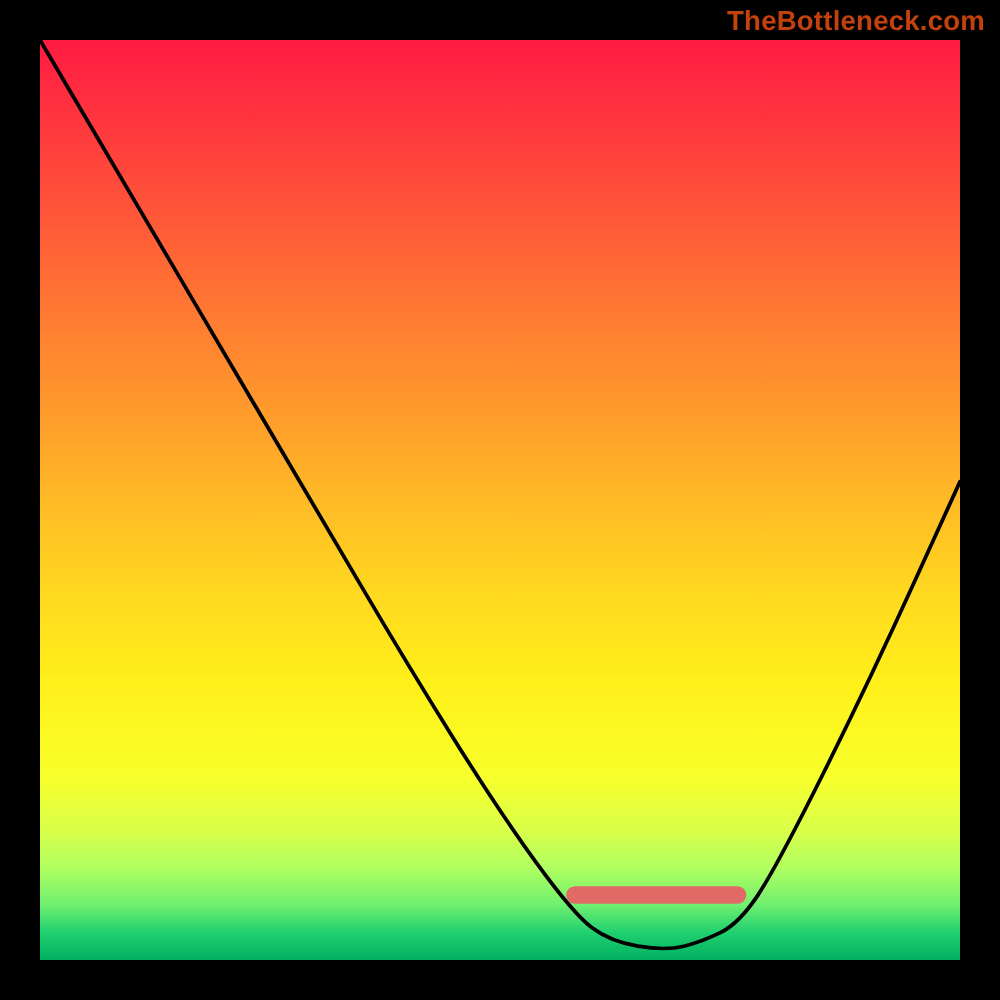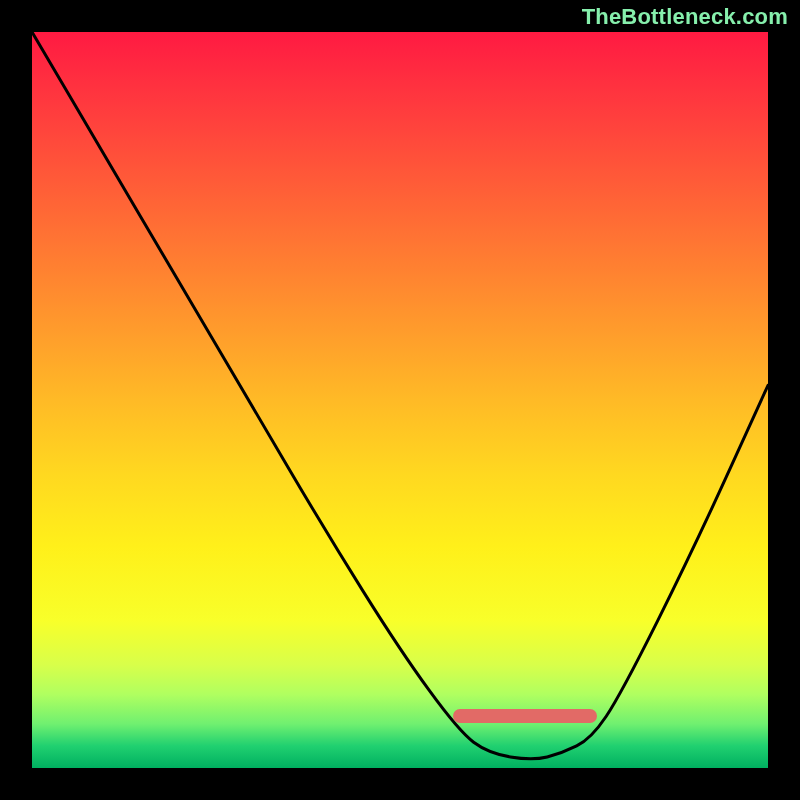--- a/index.html
+++ b/index.html
@@ -53,21 +53,21 @@
   .valley-marker {
     position: absolute;
     height: 14px;
     background: #e26a66;
     border-radius: 7px;
   }
   .watermark {
     position: absolute;
     top: 4px;
     right: 12px;
-    color: #86efac;
+    color: #c2410c;
     font-size: 22px;
     font-weight: 600;
     letter-spacing: 0.2px;
   }
 </style>
 </head>
 <body>
 
 <div class="frame">
 

